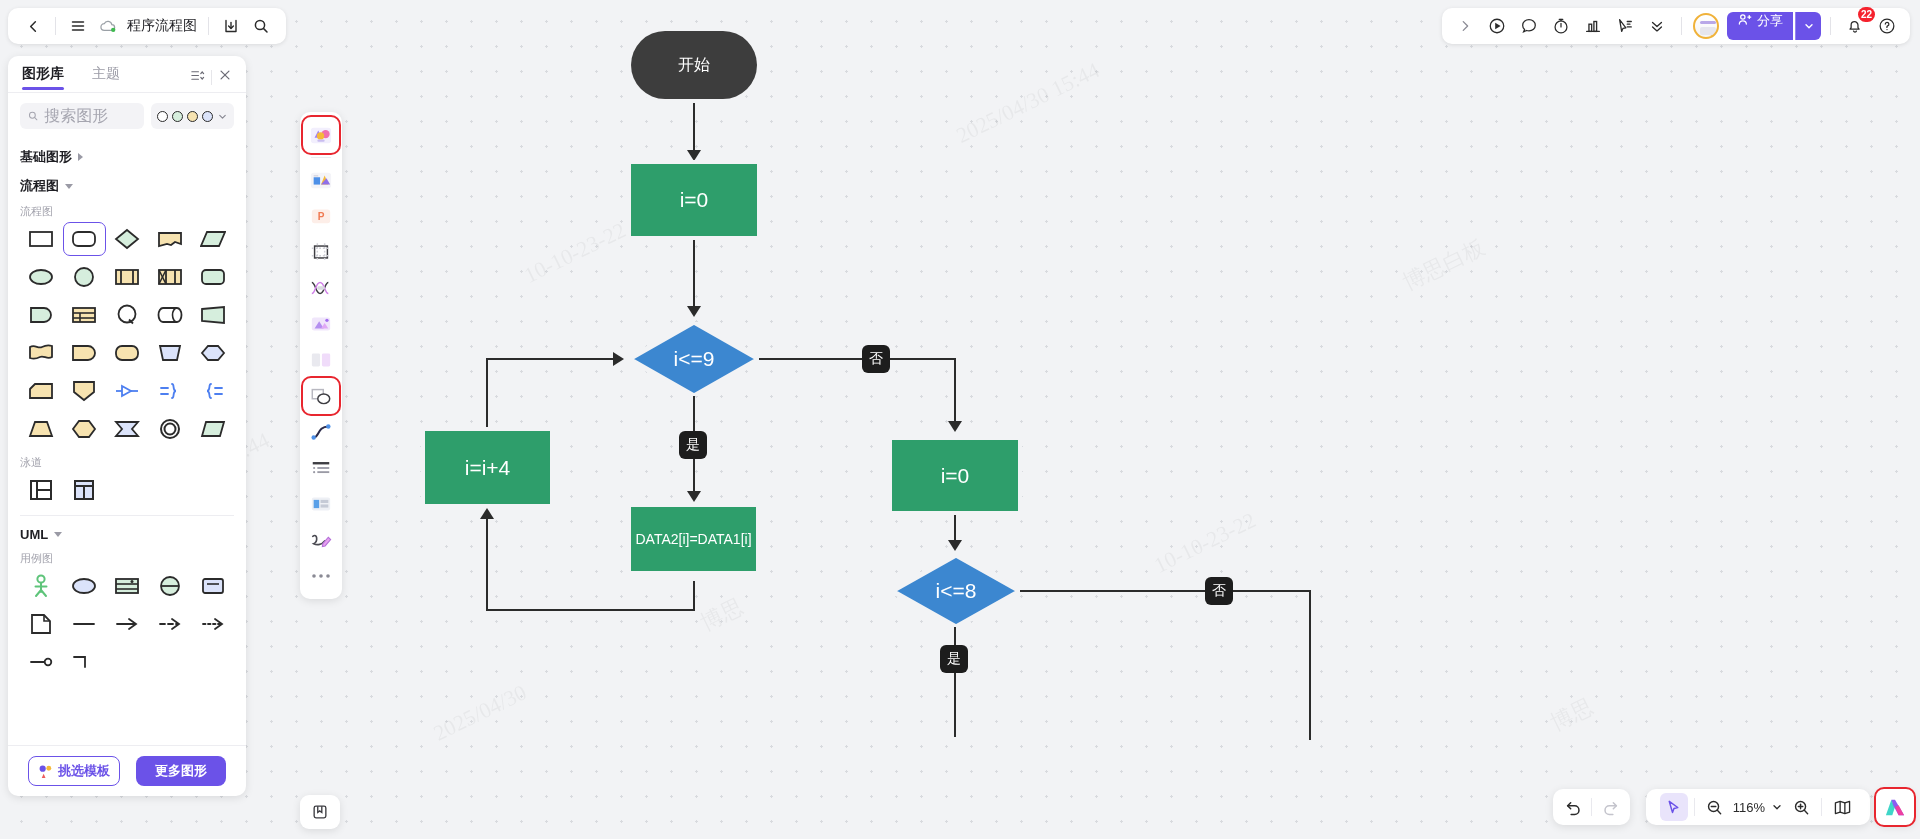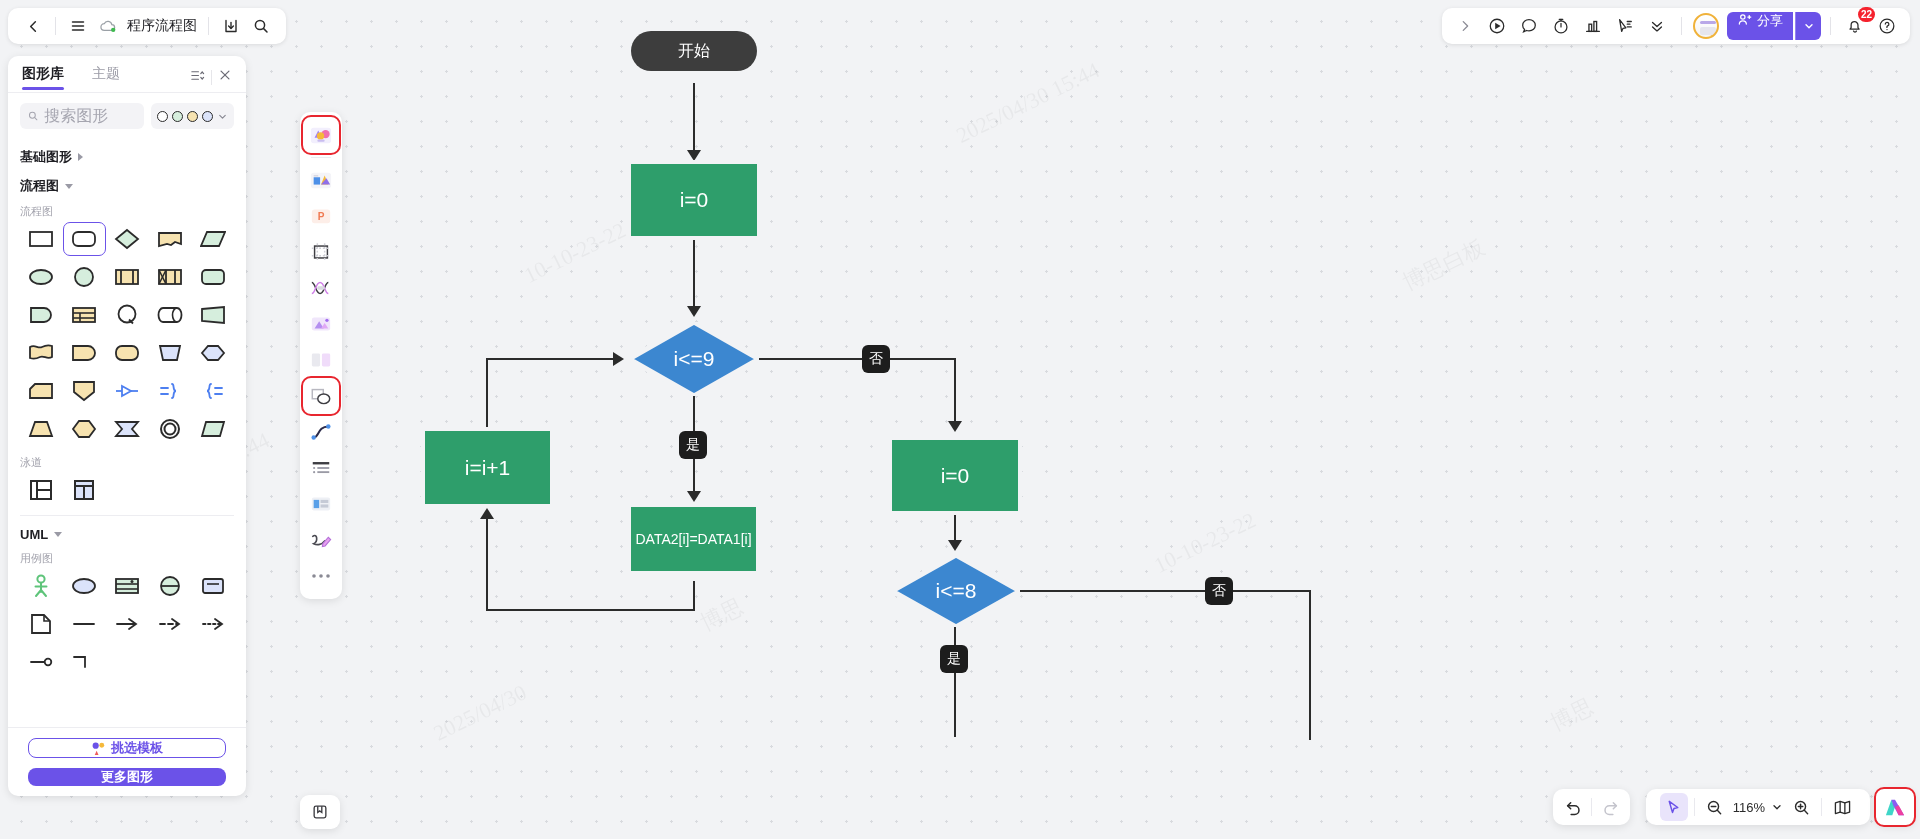--- a/index.html
+++ b/index.html
@@ -104,21 +104,21 @@
 
   .panel-body { flex:1; overflow:hidden; padding: 0 12px; position: relative; }
   .grp-title { font-size:13px; font-weight:bold; color:#1f1f24; display:flex; align-items:center; gap:6px; margin: 11px 0 2px 0; cursor:pointer;}
   .grp-sub { font-size:11px; color:#a2a2ac; margin: 9px 0 3px 0; }
   .shape-grid { display:grid; grid-template-columns: repeat(5, 1fr); gap: 4px 0; }
   .shape-cell { height: 34px; display:flex; align-items:center; justify-content:center; border-radius:6px; cursor:pointer; }
   .shape-cell.sel { border: 1.5px solid #6b52e8; border-radius: 7px; }
   .caret-tiny { width:0;height:0;border-left:4px solid transparent;border-right:4px solid transparent;border-top:5px solid #9a9aa5;}
   .caret-right { width:0;height:0;border-top:4px solid transparent;border-bottom:4px solid transparent;border-left:5px solid #9a9aa5;}
 
-  .panel-footer { border-top: 1px solid #ededf1; padding: 10px 20px; display:flex; gap:10px;flex-direction:column; }
+  .panel-footer { border-top: 1px solid #ededf1; padding: 10px 20px; display:flex; gap:16px; }
   .btn-outline { flex:1; height:30px; border:1.4px solid #6b52e8; color:#6b52e8; border-radius:8px;
                  display:flex; align-items:center; justify-content:center; gap:5px; font-size:13px; font-weight:bold; cursor:pointer; background:#fff;}
   .btn-solid { flex:1; height:30px; background:#6b52e8; color:#fff; border-radius:8px;
                display:flex; align-items:center; justify-content:center; font-size:13px; font-weight:bold; cursor:pointer;}
 
   
   .vtool {
     position:absolute; left: 300px; top: 112px; width: 42px;
     background:#fff; border-radius:10px; box-shadow:0 2px 8px rgba(0,0,0,.10);
     padding: 6px 0; display:flex; flex-direction:column; align-items:center; gap: 2px;
@@ -182,37 +182,37 @@
     <div class="arrow right" style="left:613px; top:352px;"></div>
 
     <div class="edge v" style="left:954px; top:511px; height:33px;"></div>
     <div class="arrow down" style="left:948px; top:540px;"></div>
 
     <div class="edge h" style="left:1020px; top:590px; width:290px;"></div>
     <div class="edge v" style="left:1309px; top:590px; height:150px;"></div>
 
     <div class="edge v" style="left:954px; top:627px; height:110px;"></div>
 
-    <div class="node terminator" style="left:631px; top:31px; width:126px; height:40px;">
+    <div class="node terminator" style="left:631px; top:31px; width:126px; height:68px;">
       <span>开始</span>
     </div>
 
     <div class="node process" style="left:631px; top:164px; width:126px; height:72px;">
       <span>i=0</span>
     </div>
 
     <div class="node decision" style="left:629px; top:322px; width:130px; height:74px;">
       <svg class="diamond-svg" viewBox="0 0 130 74" preserveAspectRatio="none">
         <polygon points="65,0 130,37 65,74 0,37" fill="#3c87d0" stroke="#f2f3f5" stroke-width="5"></polygon>
       </svg>
       <span class="dtext">i&lt;=9</span>
     </div>
 
     <div class="node process" style="left:425px; top:431px; width:125px; height:73px;">
-      <span>i=i+1</span>
+      <span>i=i+4</span>
     </div>
 
     <div class="node process" style="left:631px; top:507px; width:125px; height:64px; font-size:14px;">
       <span>DATA2[i]=DATA1[i]</span>
     </div>
 
     <div class="node process" style="left:892px; top:440px; width:126px; height:71px;">
       <span>i=0</span>
     </div>
 

